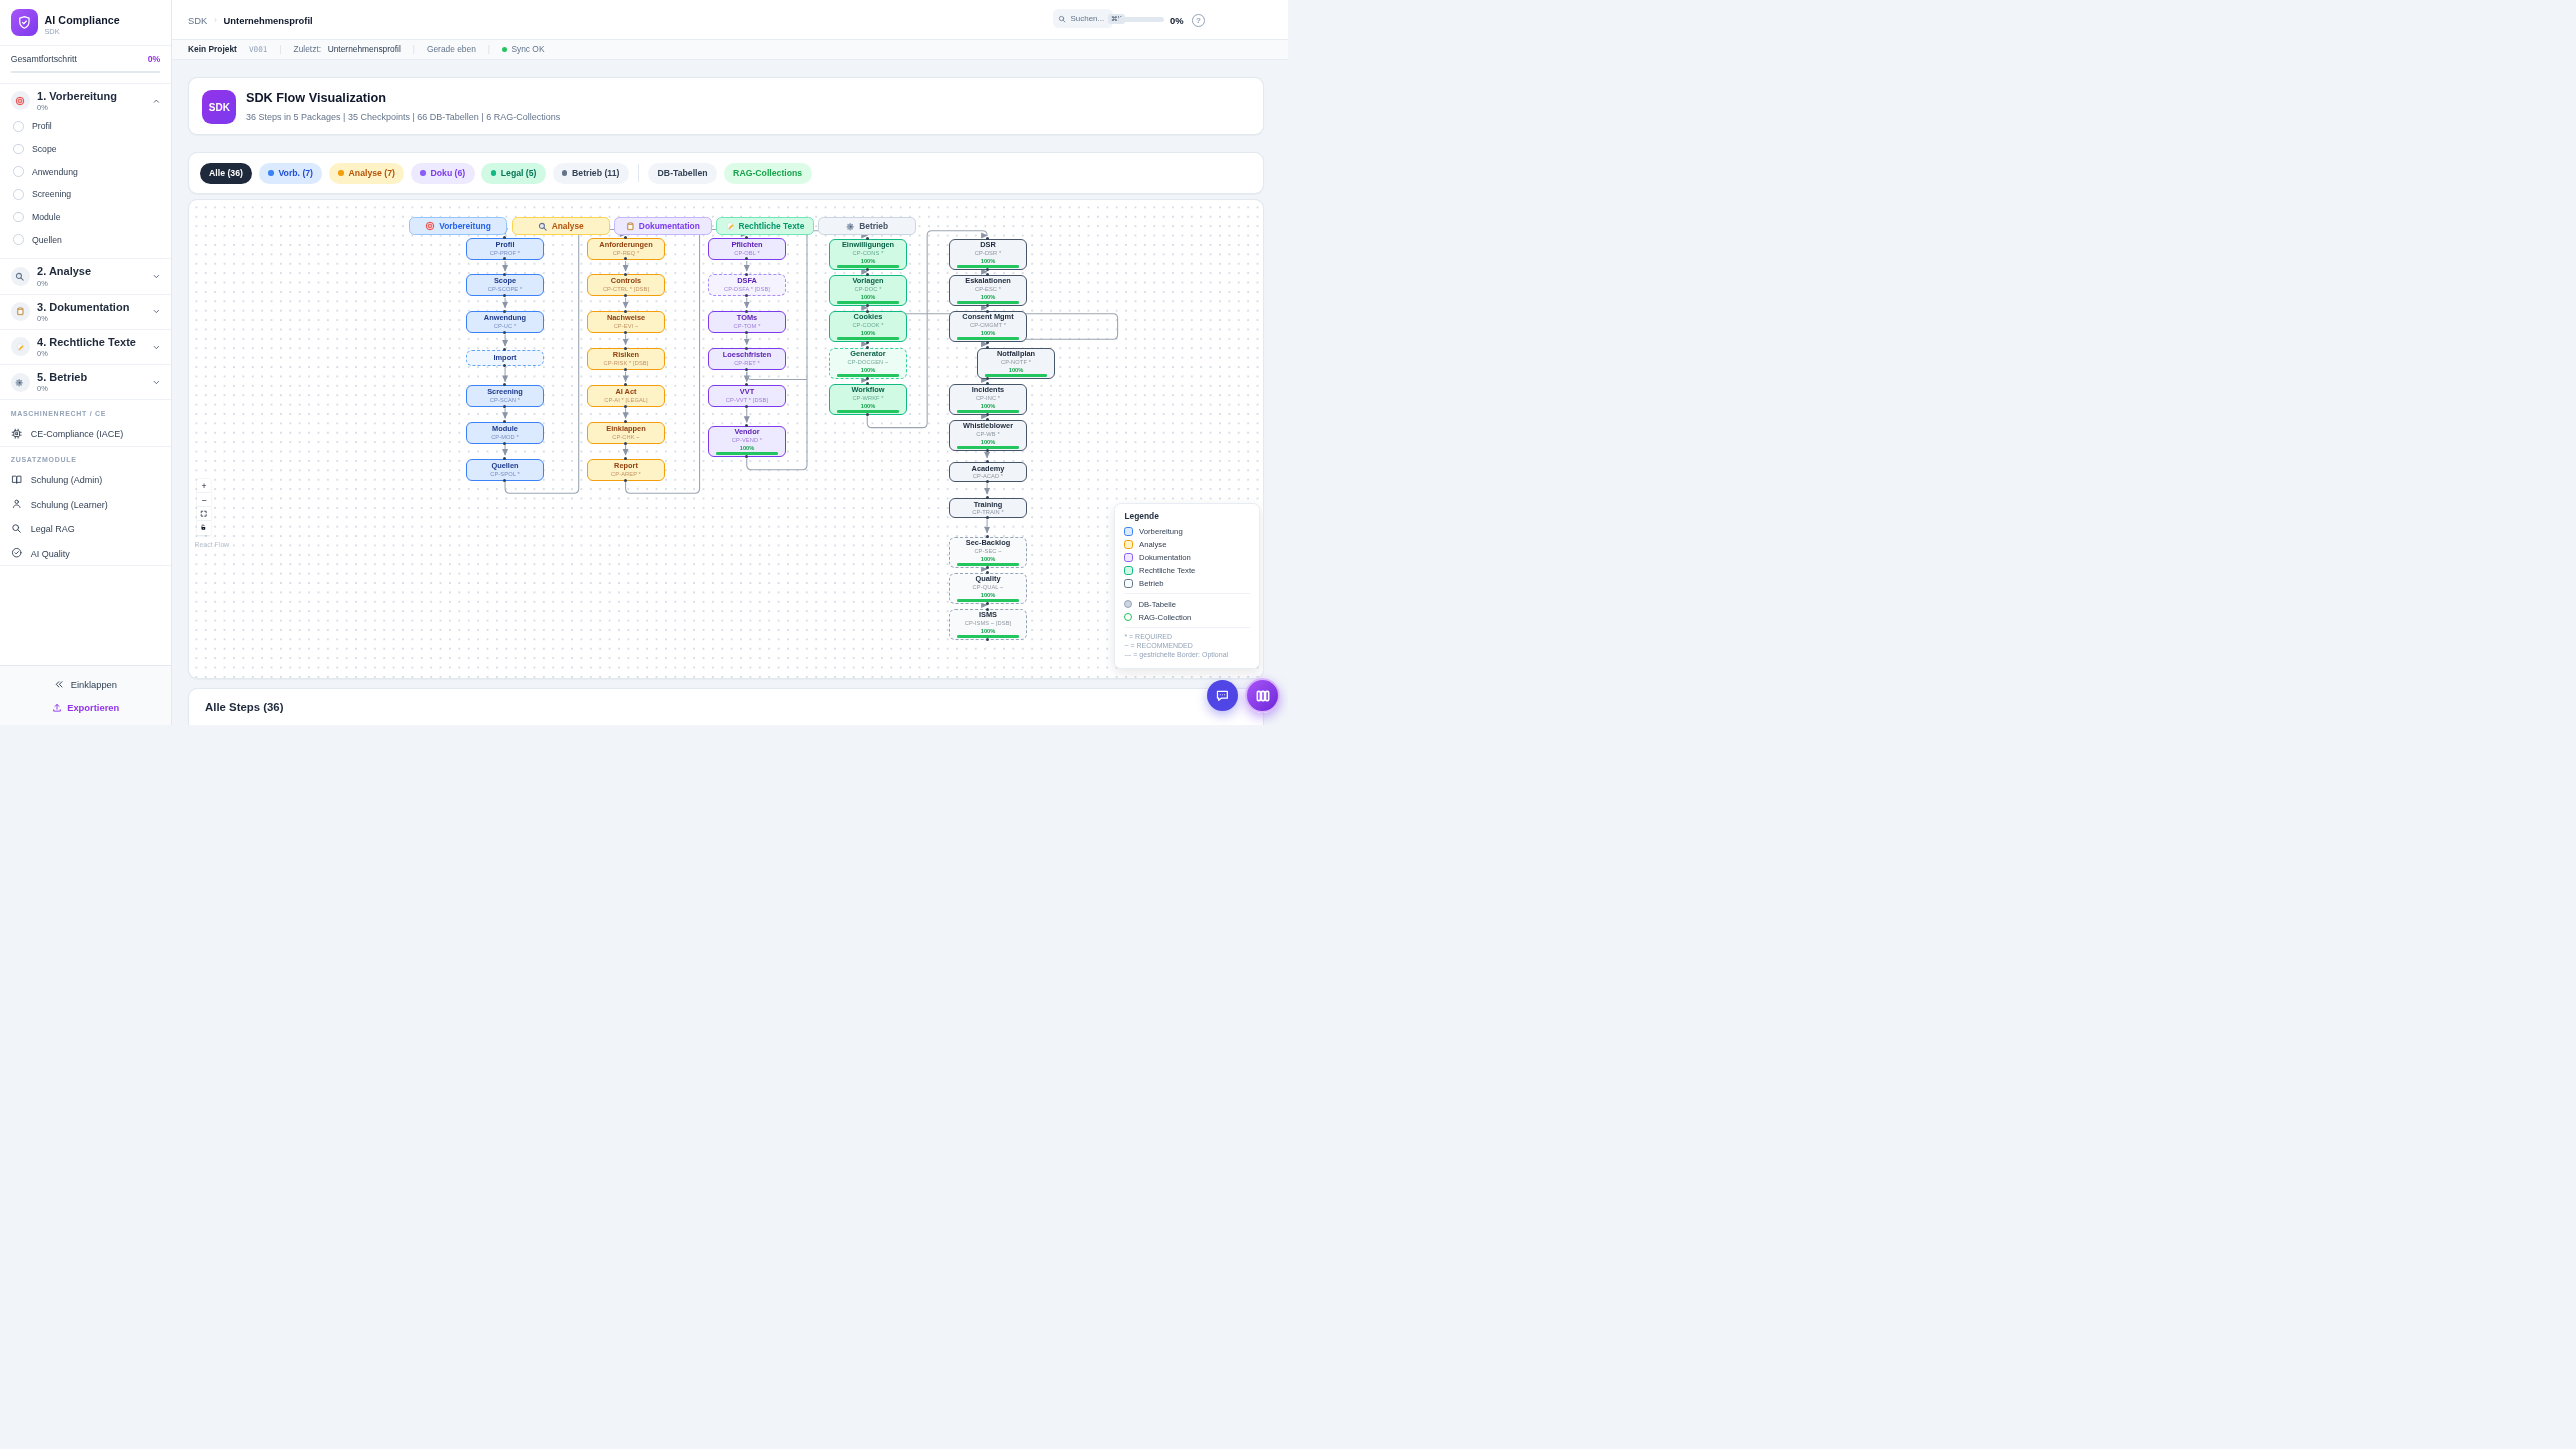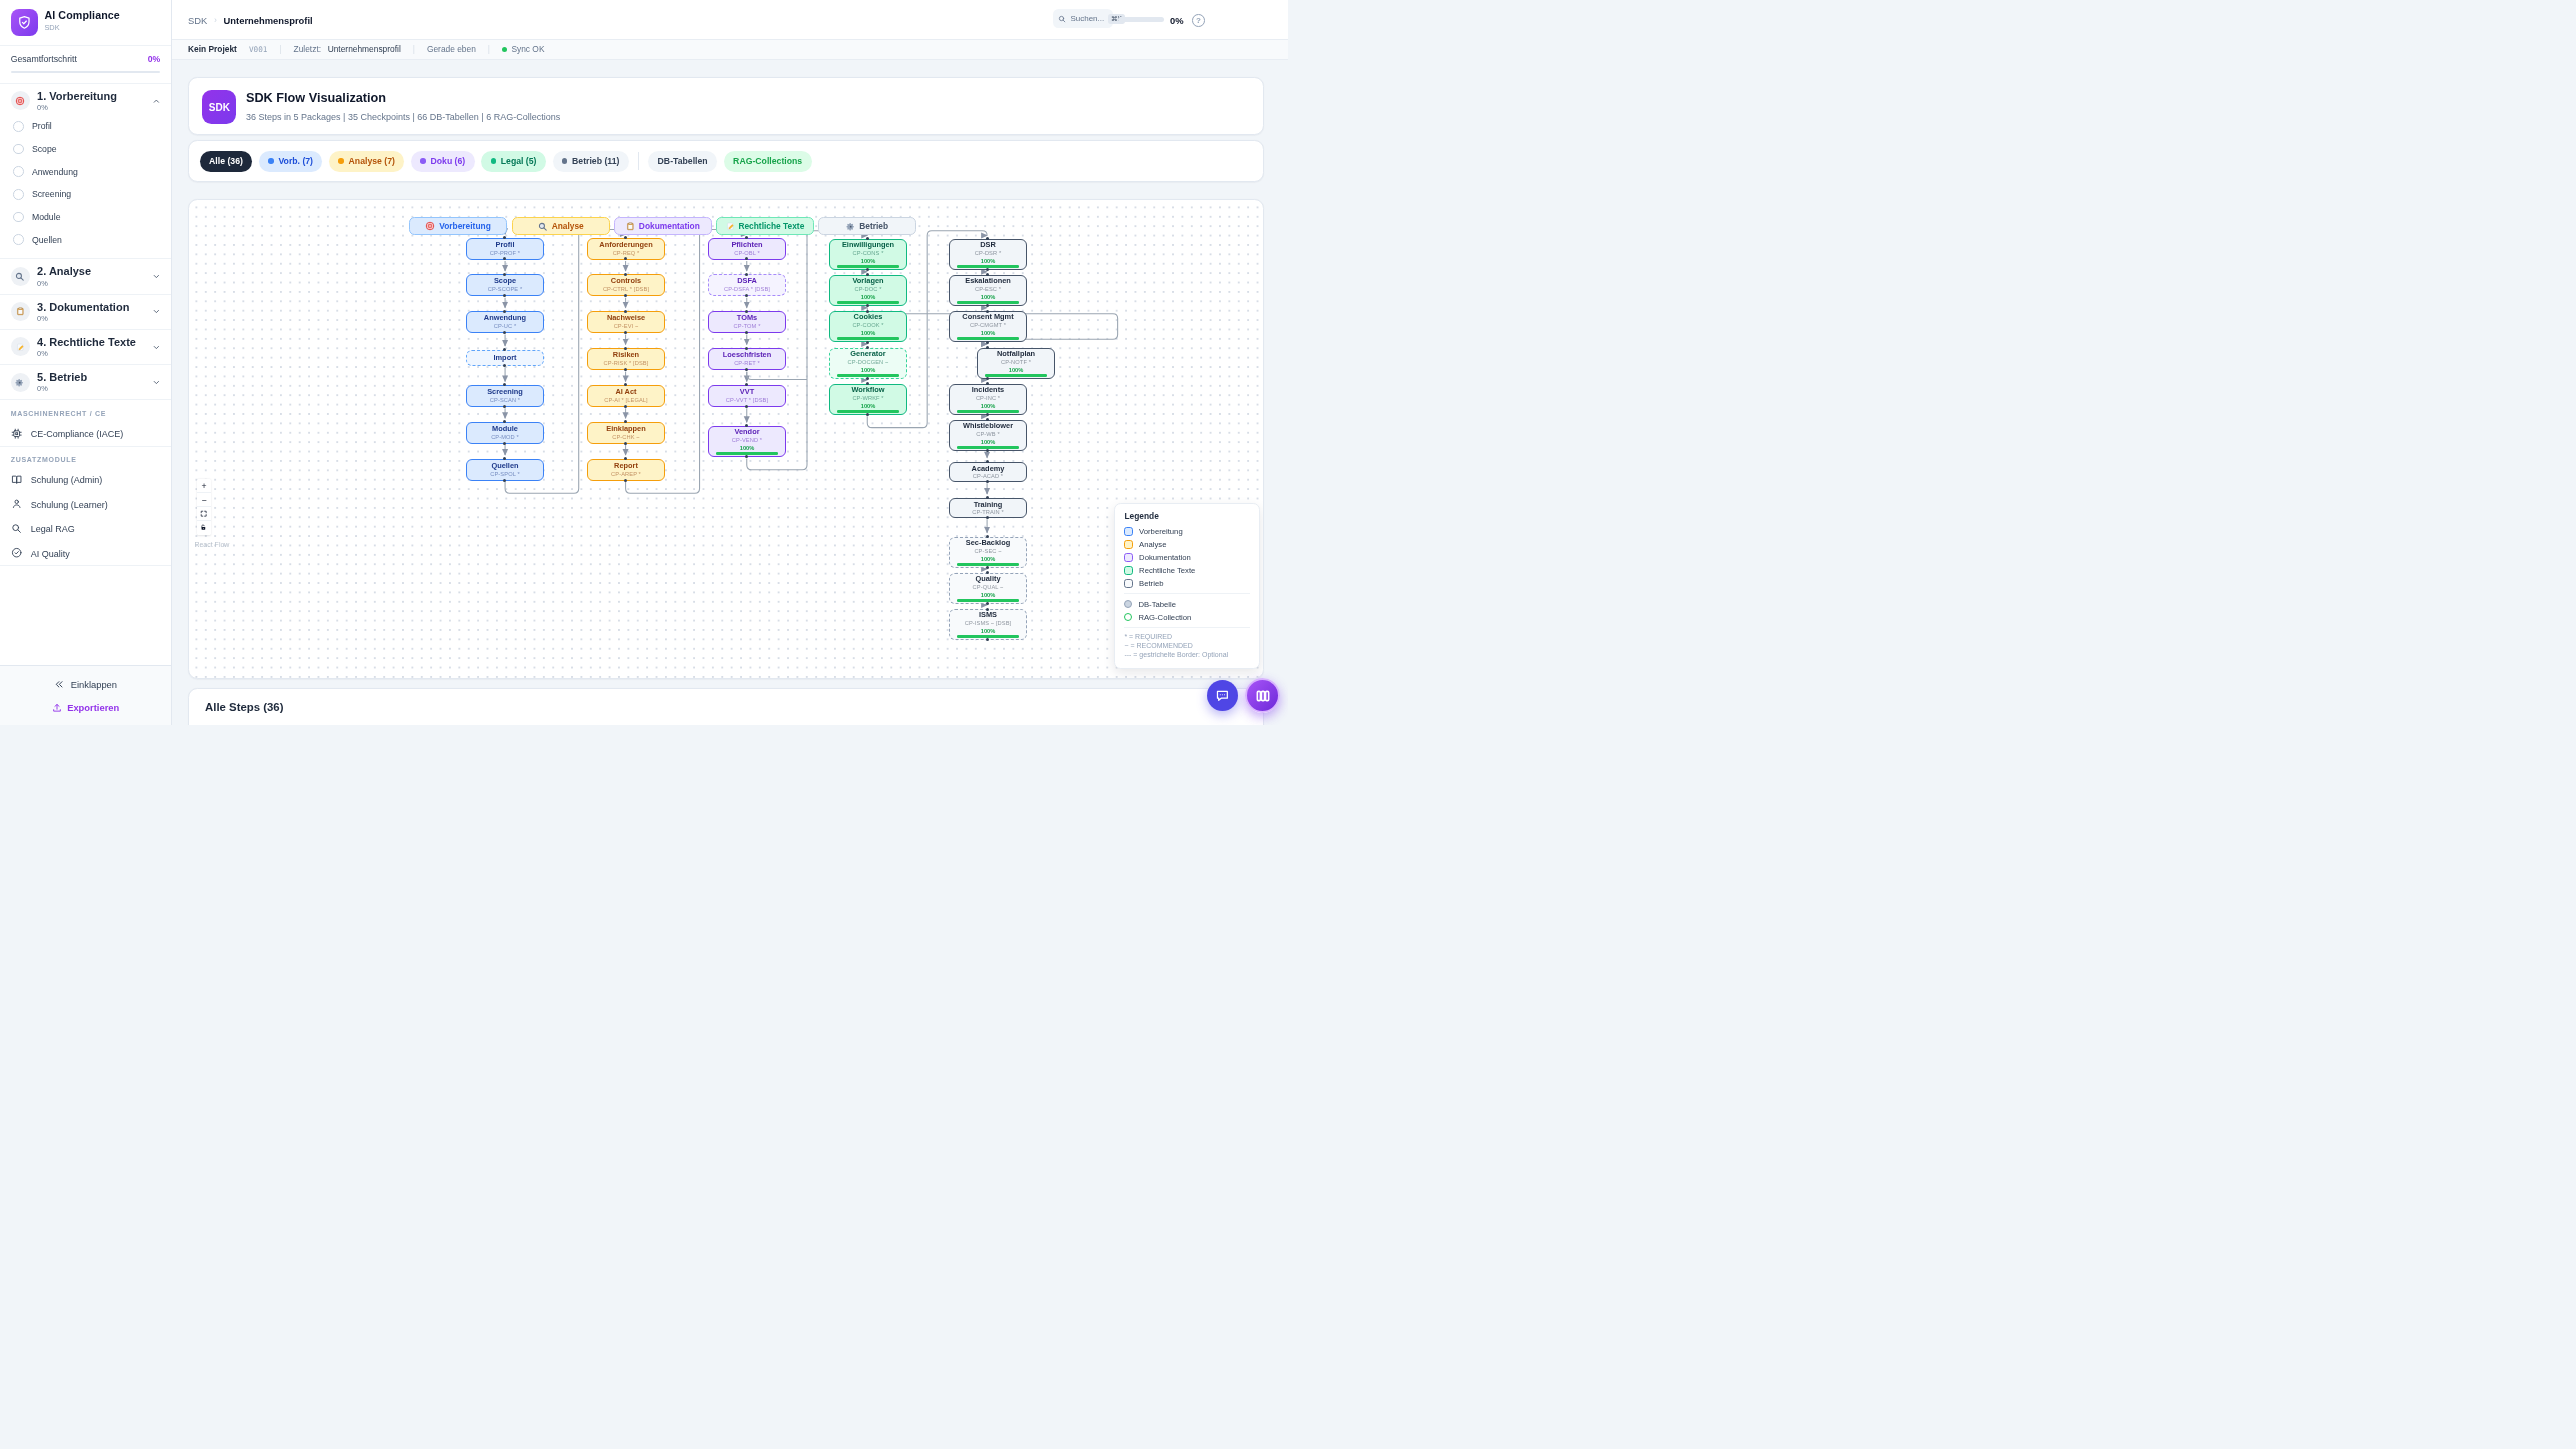--- a/index.html
+++ b/index.html
@@ -3,21 +3,21 @@
 <meta charset="utf-8">
 <style>
   * { margin:0; padding:0; box-sizing:border-box; }
   html,body { width:1288px; height:725px; overflow:hidden; background:#f1f5f9;
     font-family:"Liberation Sans", sans-serif; -webkit-font-smoothing:antialiased; }
   .app { position:relative; width:1288px; height:725px; }
 
   
   .sidebar { position:absolute; left:0; top:0; width:172px; height:725px; background:#fff;
     border-right:0.7px solid #e2e8f0; z-index:30; }
-  .logo-row { display:flex; align-items:flex-start; gap:6.7px; padding:9.4px 10.7px 8.7px; border-bottom:0.7px solid #eef2f6; }
+  .logo-row { display:flex; align-items:flex-end; gap:6.7px; padding:9.4px 10.7px 8.7px; border-bottom:0.7px solid #eef2f6; }
   .logo-badge { width:27px; height:27px; border-radius:8px; background:linear-gradient(135deg,#a855f7,#7c3aed);
     display:flex; align-items:center; justify-content:center; flex:0 0 auto; }
   .logo-title { font-size:10.7px; font-weight:bold; color:#0f172a; letter-spacing:0.1px; }
   .logo-sub { font-size:7.4px; color:#94a3b8; margin-top:1.3px; }
   .progress-block { padding:8px 10.7px 9.4px; border-bottom:0.7px solid #eef2f6; }
   .progress-row { display:flex; justify-content:space-between; align-items:center; }
   .progress-label { font-size:8.7px; color:#334155; }
   .progress-val { font-size:8.7px; font-weight:bold; color:#9333ea; }
   .progress-track { margin-top:6.7px; height:2.7px; border-radius:1.3px; background:#e2e8f0; }
   .nav { position:relative; }
@@ -65,21 +65,21 @@
 
   .card { position:absolute; left:16px; width:1076px; background:#fff; border:0.7px solid #e2e8f0; border-radius:9.4px;
     box-shadow:0 0.7px 1.3px rgba(15,23,42,.04); }
   .hero { top:77px; height:58px; }
   .hero-badge { position:absolute; left:13.4px; top:12px; width:34px; height:34px; border-radius:9.4px;
     background:linear-gradient(135deg,#9333ea,#7c3aed); color:#fff; font-size:10px; font-weight:bold;
     display:flex; align-items:center; justify-content:center; }
   .hero-title { position:absolute; left:57px; top:12.7px; font-size:12.7px; font-weight:bold; color:#0f172a; }
   .hero-sub { position:absolute; left:57px; top:34px; font-size:9px; color:#64748b; }
 
-  .filterbar { top:140px; height:42px; display:flex; align-items:center; gap:6.7px; padding:0 10.7px; }
+  .filterbar { top:152px; height:42px; display:flex; align-items:center; gap:6.7px; padding:0 10.7px; }
   .pill { height:21px; display:flex; align-items:center; gap:4.7px; border-radius:10.7px; padding:0 9.4px;
     font-size:8.7px; font-weight:bold; cursor:pointer; white-space:nowrap; }
   .pill .dot { width:5.4px; height:5.4px; border-radius:50%; }
   .vsep { width:0.7px; height:17.4px; background:#e2e8f0; margin:0 2.7px; }
 
   .flowcard { top:199px; height:480px; overflow:hidden;
     background-image:radial-gradient(circle, #d7dde6 0.7px, transparent 0.8px); background-size:9.4px 9.4px; background-position:2.7px 2.7px; }
   .flow-layer { position:absolute; inset:0; }
   #edge-svg { position:absolute; inset:0; width:100%; height:100%; z-index:1; }
   .pkg-hdr { position:absolute; height:18px; border-radius:5.4px; border:0.9px solid; display:flex; align-items:center;

